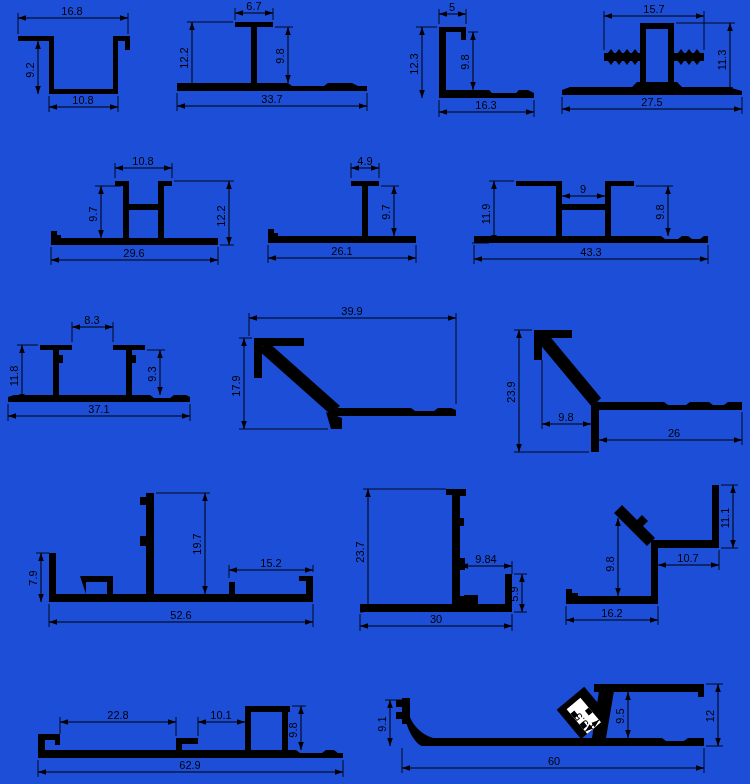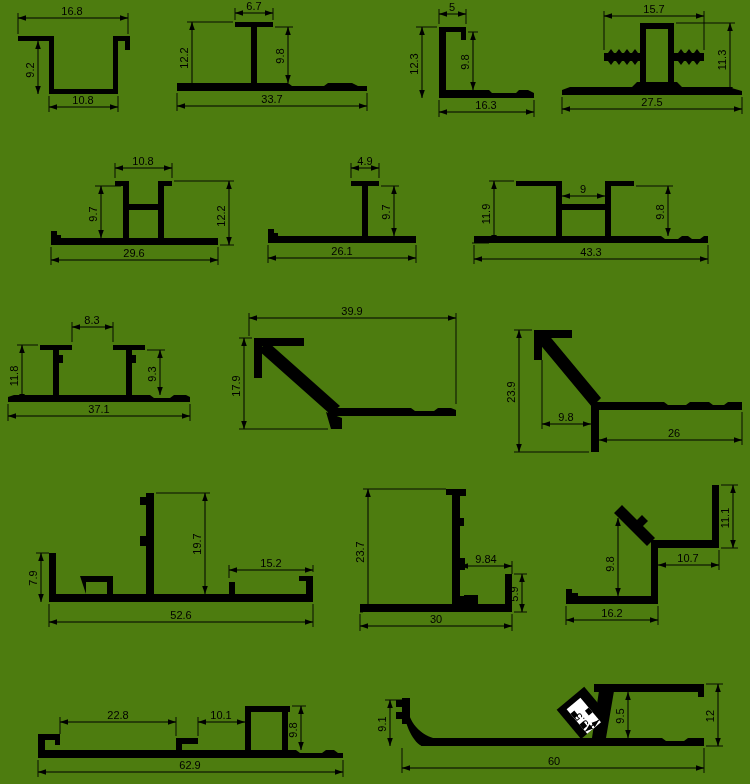--- a/index.html
+++ b/index.html
@@ -1,16 +1,16 @@
 <!DOCTYPE html>
 <html><head>
 <meta charset="utf-8">
 <style>
   html,body{margin:0;padding:0;background:#fff;}
-  #canvas{position:relative;width:750px;height:784px;background:#4d7c0f;overflow:hidden;
+  #canvas{position:relative;width:750px;height:784px;background:#1d4ed8;overflow:hidden;
           font-family:"Liberation Sans",sans-serif;}
   .profile{position:absolute;}
   .shp{fill:#000;stroke:none;}
   line.dim{stroke:#000;stroke-width:1;}
   line.ext{stroke:#000;stroke-width:0.9;}
   text.lbl{font-family:"Liberation Sans",sans-serif;font-size:11px;fill:#000;}
 </style>
 </head>
 <body>
 

